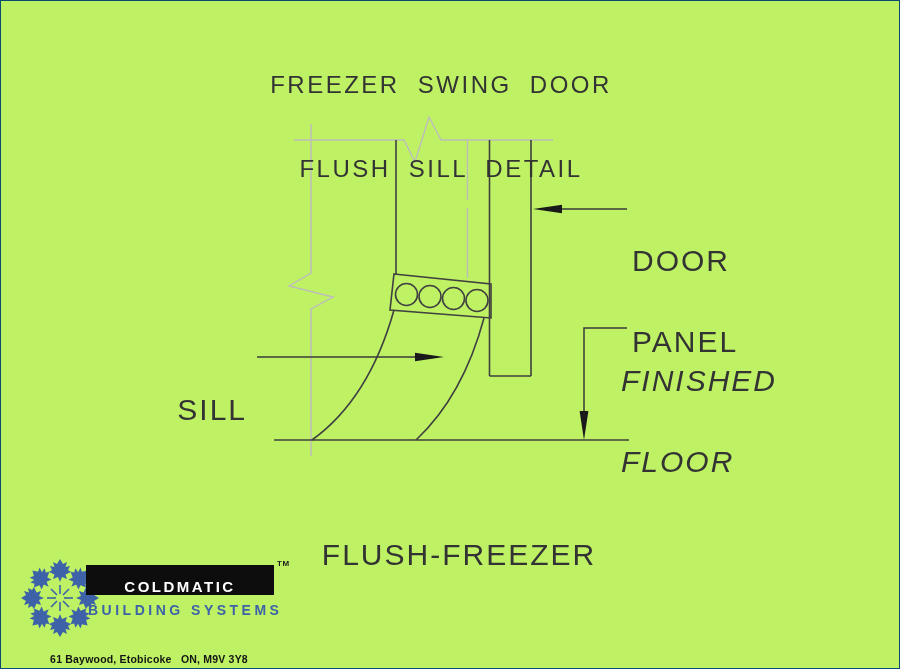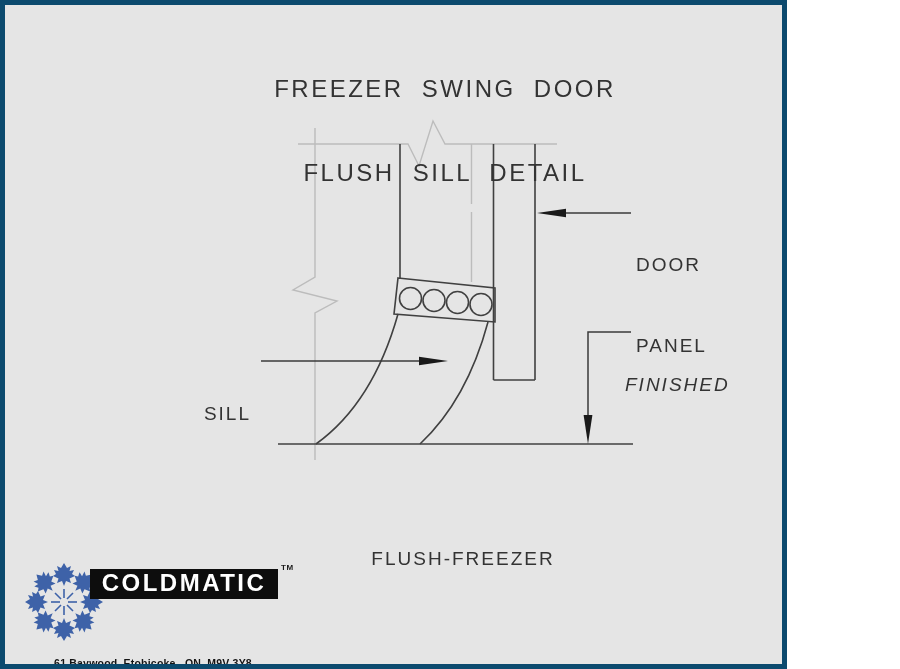--- a/index.html
+++ b/index.html
@@ -1,30 +1,30 @@
 <!DOCTYPE html>
 <html><head>
 <meta charset="utf-8">
 <style>
   html,body{margin:0;padding:0;background:#ffffff;}
   .page{
     position:relative;
-    width:787px;height:669px;
-    background:#e5e5e5;
-    border:5px solid #0c4a6e;
+    width:900px;height:669px;
+    background:#bef264;
+    border:1px solid #0c4a6e;
     box-sizing:border-box;
     overflow:hidden;
     font-family:"Liberation Sans", sans-serif;
   }
   svg{position:absolute;left:0;top:0;}
   .cad{
     position:absolute;
     color:#333333;
     font-family:"Liberation Sans", sans-serif;
-    font-size:19px;
+    font-size:30px;
     letter-spacing:2px;
     line-height:27px;
     white-space:pre;
   }
   .title-block{
     left:190px;top:14px;width:500px;
     text-align:center;
     font-size:24px;
     letter-spacing:2.5px;
     word-spacing:9px;
@@ -34,22 +34,22 @@
   .lbl-floor{left:620px;top:312px;font-style:italic;}
   .lbl-sweep{left:100px;top:341px;width:146px;text-align:right;}
   .caption{
     left:288px;top:484px;width:340px;
     text-align:center;line-height:28px;
   }
   
   .brandbox{
     position:absolute;left:85px;top:564px;width:188px;height:30px;
     background:#0d0d0d;color:#ffffff;
-    display:flex;align-items:flex-start;justify-content:center;
-    font-weight:bold;font-size:24px;letter-spacing:2.5px;
+    display:flex;align-items:flex-end;justify-content:center;
+    font-weight:bold;font-size:15px;letter-spacing:2.5px;
     font-family:"Liberation Sans", sans-serif;
   }
   .tm{
     position:absolute;left:276px;top:558px;
     font-size:8px;font-weight:bold;color:#1a1a1a;
     letter-spacing:0.5px;
     font-family:"Liberation Sans", sans-serif;
     text-align:right;
   }
   .tagline{
@@ -140,32 +140,34 @@
     <div>FLUSH SILL DETAIL</div>
   </div>
 
   <div class="cad lbl-door">
     <div>DOOR</div>
     <div>PANEL</div>
   </div>
 
   <div class="cad lbl-floor">
     <div>FINISHED</div>
+    <div>FLOOR</div>
   </div>
 
   <div class="cad lbl-sweep">
     <div>SILL</div>
   </div>
 
   <div class="cad caption">
     <div>FLUSH-FREEZER</div>
   </div>
 
   <div class="brandbox">
     <span>COLDMATIC</span>
   </div>
   <div class="tm">TM</div>
+  <div class="tagline">BUILDING SYSTEMS</div>
   <div class="address">
     <div>61 Baywood, Etobicoke   ON, M9V 3Y8</div>
     
   </div>
 
 </div>
 
 </body></html>

